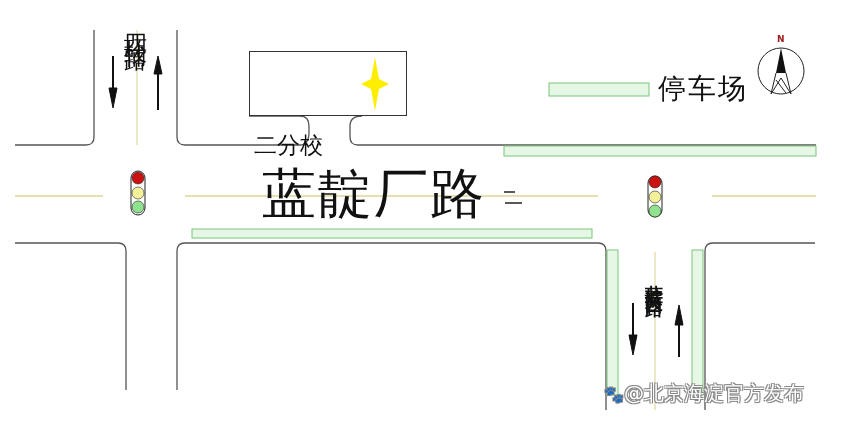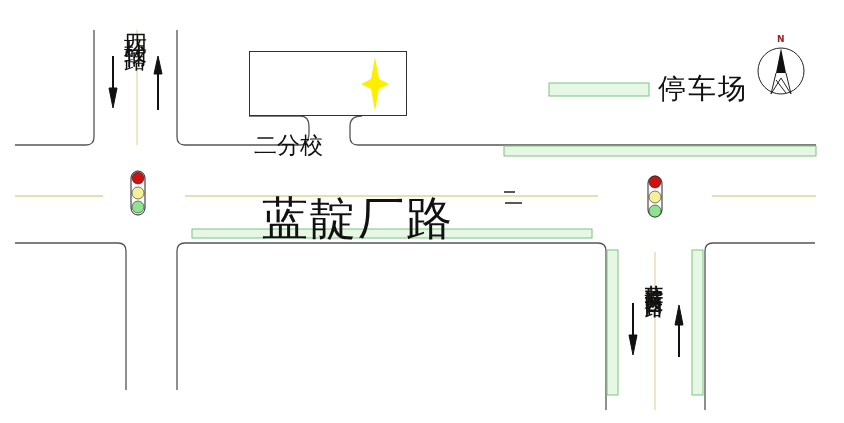--- a/index.html
+++ b/index.html
@@ -99,17 +99,20 @@
   <svg style="position:absolute;left:360px;top:57px;" width="30" height="54" viewBox="0 0 30 54">
     <polygon points="15,0 19,22 29,27 19,32 15,54 11,32 1,27 11,22" fill="#ffee00"></polygon>
   </svg>
 
   <div class="lbl vert" style="left:124px;top:16px;font-size:23px;letter-spacing:5px;">四环辅路</div>
 
   <div class="lbl" style="left:658px;top:75px;font-size:28px;letter-spacing:2px;font-family:Liberation Serif, serif;">停车场</div>
 
   <div class="lbl" style="left:777px;top:35px;font-size:9px;font-weight:bold;color:#a02020;font-family:'DejaVu Sans',sans-serif;">N</div>
 
-  <div class="lbl" style="left:262px;top:167px;font-size:46px;letter-spacing:2px;margin-top:28px;">蓝靛厂路</div>
+  <div class="lbl" style="left:262px;top:167px;font-size:54px;letter-spacing:2px;">蓝靛厂路</div>
 
   <div class="lbl vert" style="left:645px;top:270px;font-size:18px;letter-spacing:4px;font-weight:bold;">蓝靛厂西路</div>
 
+  <div class="watermark">
+    <span style="font-size:16px;">🐾</span><span>@北京海淀官方发布</span>
+  </div>
 </div>
 
 </body></html>

